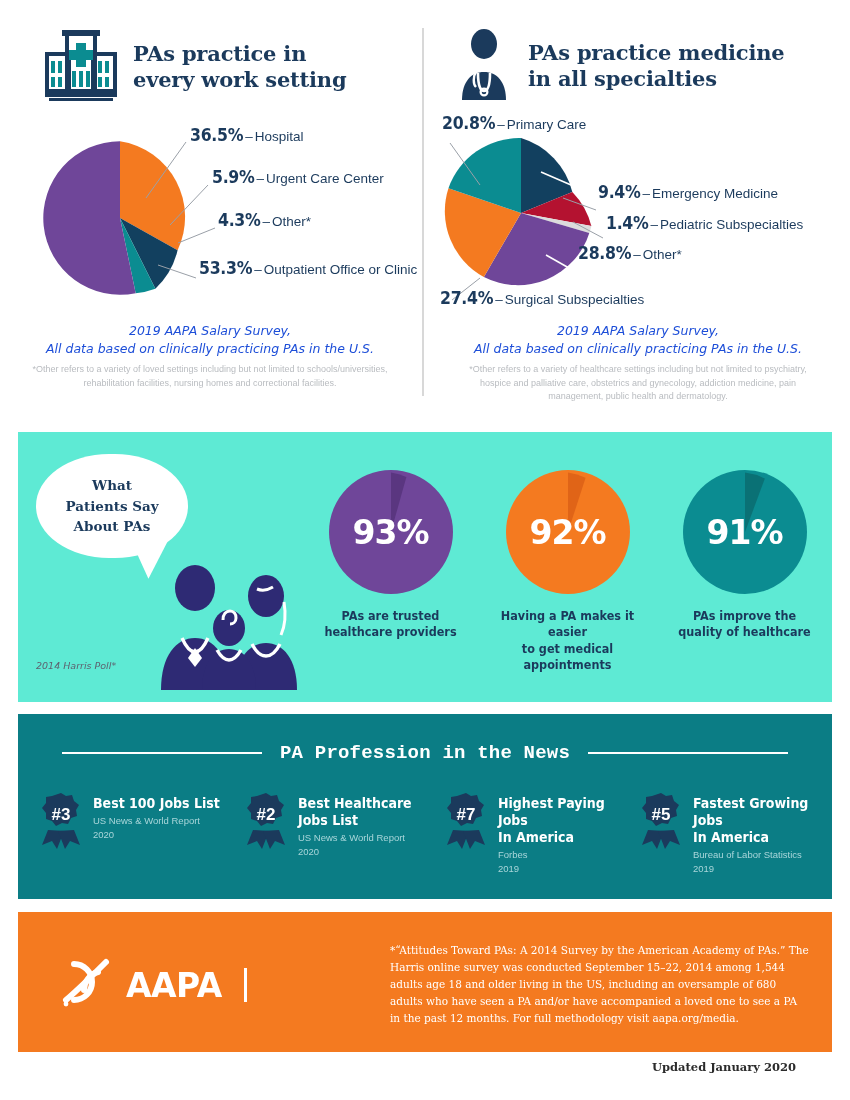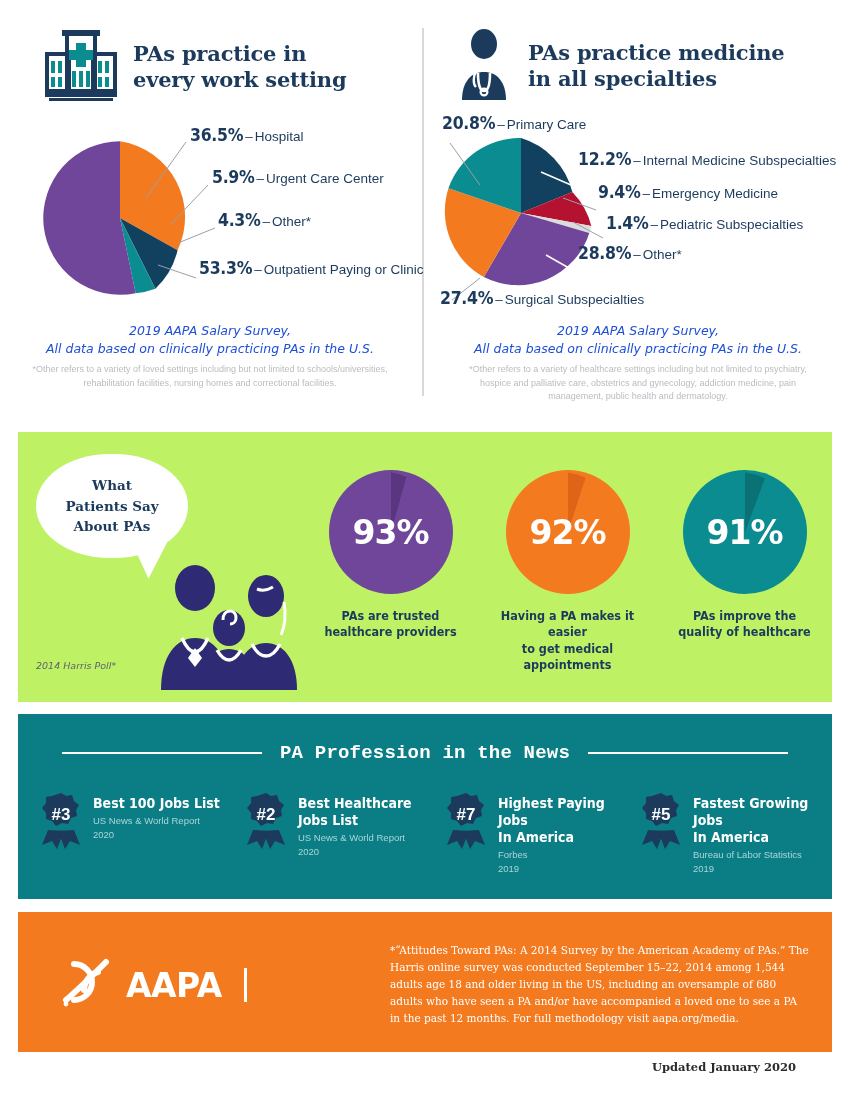--- a/index.html
+++ b/index.html
@@ -60,21 +60,21 @@
   .footnote{
     position:absolute; width:86%; left:7%; text-align:center;
     font-size:9px; line-height:1.5; color:#b9bcc0;
   }
   .panel.left .footnote{ top:363px; }
   .panel.right .footnote{ top:363px; }
 
   
   .gray-section{
     position:absolute; left:18px; top:432px; width:814px; height:270px;
-    background:#bef264;
+    background:#5eead4;
   }
   .bubble{
     position:absolute; left:18px; top:22px; width:152px; height:104px;
     background:#fff; border-radius:50%/52%;
     display:flex; align-items:center; justify-content:center;
     text-align:center;
   }
   .bubble-txt{
     font-family:"DejaVu Serif", serif; font-weight:bold;
     font-size:13.5px; line-height:1.55; color:#1b3a5c; white-space:pre-line;
@@ -230,21 +230,21 @@
         <div class="lbl" style="left:190px; top:125px;">
           <span class="pct">36.5%</span><span class="dash">–</span><span class="txt">Hospital</span>
         </div>
         <div class="lbl" style="left:212px; top:167px;">
           <span class="pct">5.9%</span><span class="dash">–</span><span class="txt">Urgent Care Center</span>
         </div>
         <div class="lbl" style="left:218px; top:210px;">
           <span class="pct">4.3%</span><span class="dash">–</span><span class="txt">Other*</span>
         </div>
         <div class="lbl" style="left:199px; top:258px;">
-          <span class="pct">53.3%</span><span class="dash">–</span><span class="txt">Outpatient Paying or Clinic</span>
+          <span class="pct">53.3%</span><span class="dash">–</span><span class="txt">Outpatient Office or Clinic</span>
         </div>
       </div>
 
       <div class="source">2019 AAPA Salary Survey,
 All data based on clinically practicing PAs in the U.S.</div>
       <div class="footnote">*Other refers to a variety of loved settings including but not limited to schools/universities, rehabilitation facilities, nursing homes and correctional facilities.</div>
     </div>
 
     <div class="panel right">
       <div class="panel-head">
@@ -278,23 +278,20 @@
         <line x1="113" y1="172" x2="150" y2="188" stroke="#ffffff" stroke-width="1.6"></line>
         <line x1="135" y1="198" x2="168" y2="210" stroke="#9aa0a8" stroke-width="1"></line>
         <line x1="145" y1="222" x2="175" y2="238" stroke="#9aa0a8" stroke-width="1"></line>
         <line x1="118" y1="255" x2="148" y2="272" stroke="#ffffff" stroke-width="1.6"></line>
         <line x1="52" y1="278" x2="24" y2="300" stroke="#9aa0a8" stroke-width="1"></line>
       </svg>
 
       <div class="labels" style="left:0;top:0;width:420px;height:412px">
         <div class="lbl" style="left:14px; top:113px;">
           <span class="pct">20.8%</span><span class="dash">–</span><span class="txt">Primary Care</span>
-        </div>
-        <div class="lbl" style="left:150px; top:149px;">
-          <span class="pct">12.2%</span><span class="dash">–</span><span class="txt">Internal Medicine Subspecialties</span>
         </div>
         <div class="lbl" style="left:170px; top:182px;">
           <span class="pct">9.4%</span><span class="dash">–</span><span class="txt">Emergency Medicine</span>
         </div>
         <div class="lbl" style="left:178px; top:213px;">
           <span class="pct">1.4%</span><span class="dash">–</span><span class="txt">Pediatric Subspecialties</span>
         </div>
         <div class="lbl" style="left:150px; top:243px;">
           <span class="pct">28.8%</span><span class="dash">–</span><span class="txt">Other*</span>
         </div>

